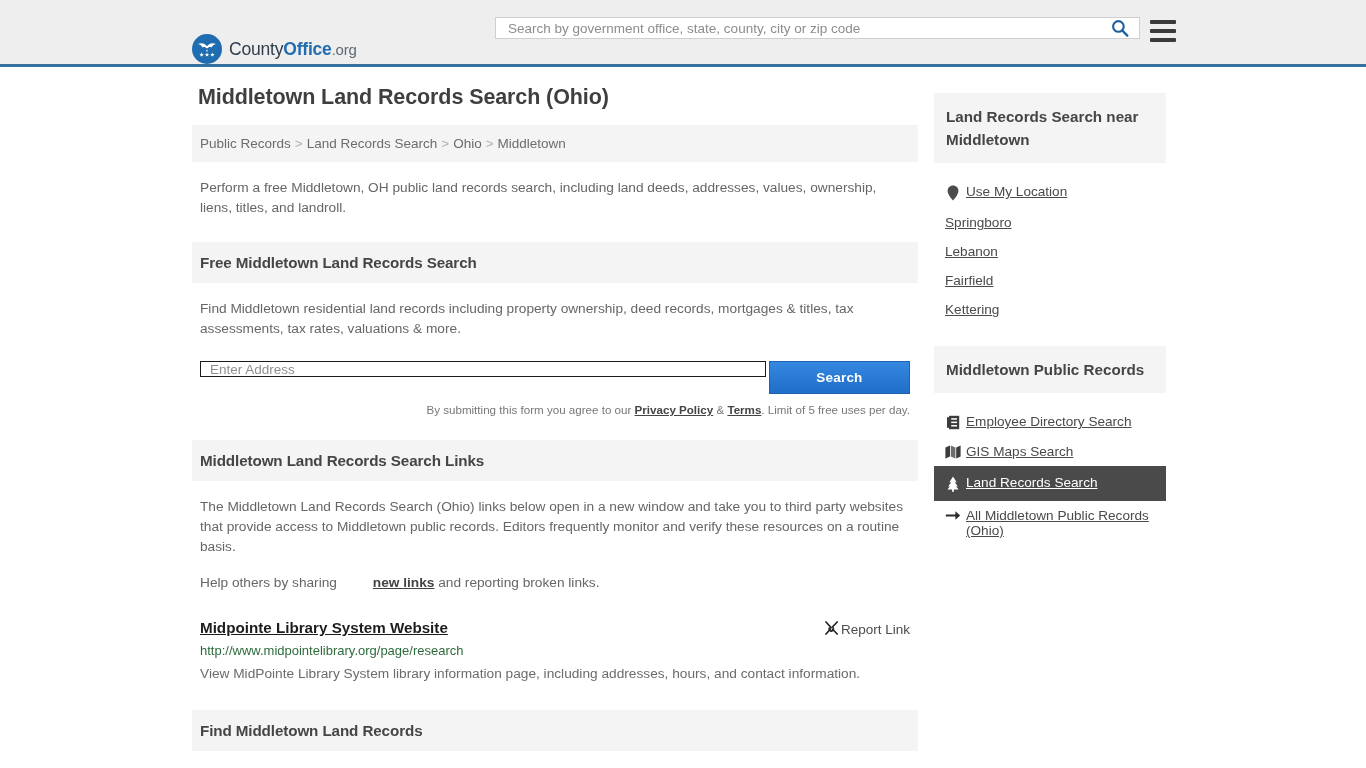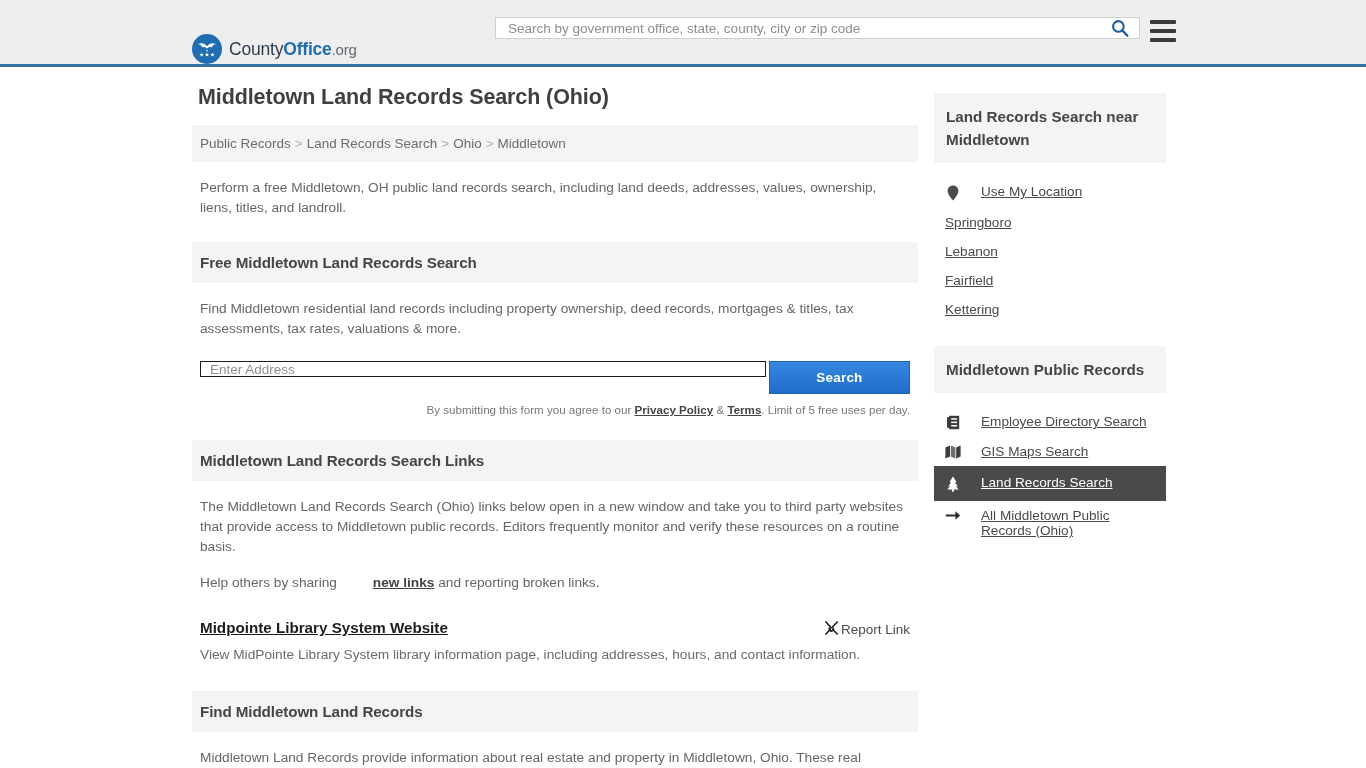--- a/index.html
+++ b/index.html
@@ -243,21 +243,21 @@
     margin: 0;
     font-size: 15.2px;
     font-weight: bold;
     color: #454545;
     line-height: 23px;
   }
   .side-list { margin: 14px 0 0 0; }
   .side-item {
     display: flex;
     align-items: flex-start;
-    gap: 20px;
+    gap: 5px;
     padding: 7px 11px;
     font-size: 13.6px;
     cursor: pointer;
   }
   .side-item a {
     color: #4a4a4a;
     text-decoration: underline;
     cursor: pointer;
   }
   .side-item.plain { padding-left: 11px; }
@@ -350,20 +350,21 @@
           <span>
             <svg width="17" height="17" viewBox="0 0 17 17">
               <path d="M3 3 L8 8.5 M9.8 10.5 L14.2 15" stroke="#222" stroke-width="1.7" fill="none" stroke-linecap="round"></path>
               <path d="M14.2 3 L9.4 8 M7.5 10 L3 15" stroke="#222" stroke-width="1.7" fill="none" stroke-linecap="round"></path>
               <path d="M6.6 8.6 a2.1 2.1 0 1 0 3.4 0" stroke="#222" stroke-width="1.7" fill="none"></path>
             </svg>
           </span>
           <span>Report Link</span>
         </span>
       </div>
+      <div class="link-url">http://www.midpointelibrary.org/page/research</div>
       <div class="link-desc">View MidPointe Library System library information page, including addresses, hours, and contact information.</div>
     </div>
 
     <div class="band">
       <h2>Find Middletown Land Records</h2>
     </div>
     <div class="body-text">Middletown Land Records provide information about real estate and property in Middletown, Ohio. These real</div>
 
   </div>
 

